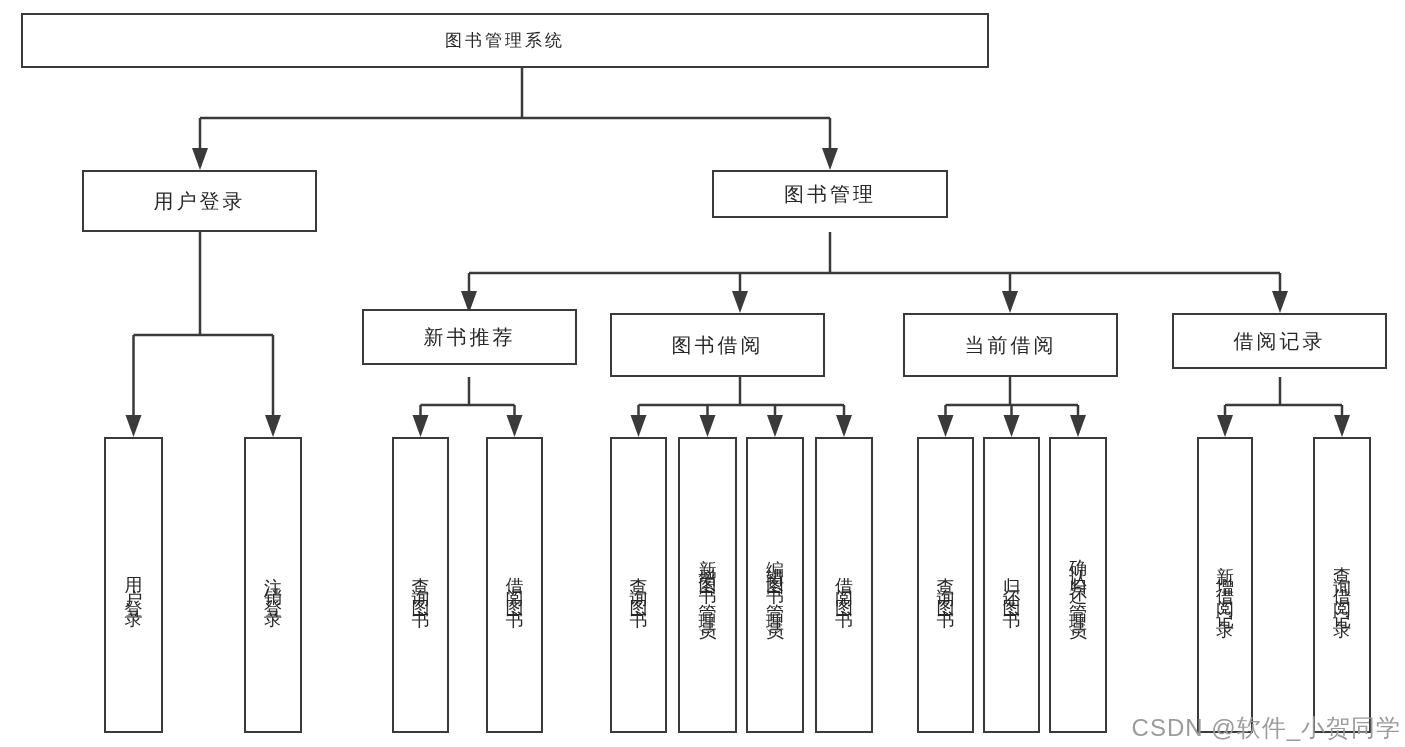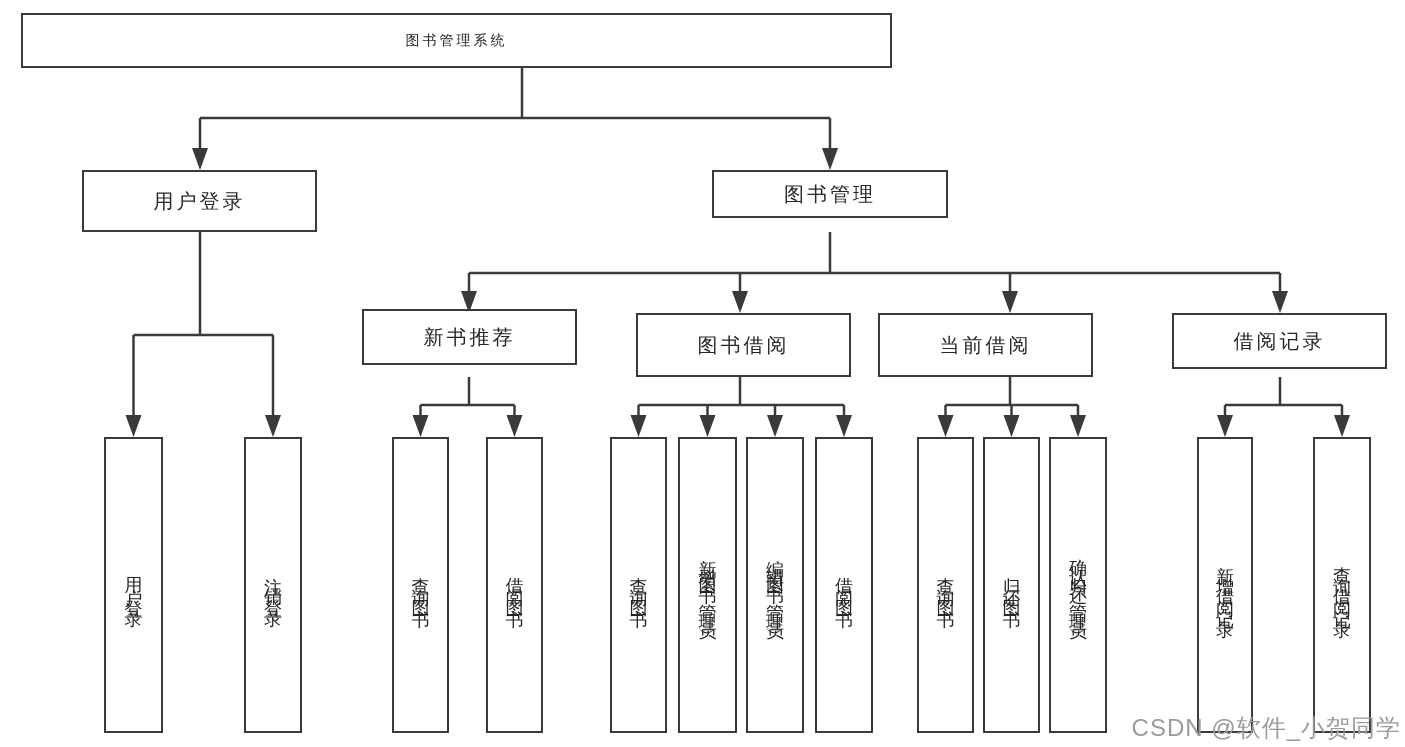--- a/index.html
+++ b/index.html
@@ -29,22 +29,22 @@
     justify-content: center;
     color: #262626;
   }
   .hnode {
     font-size: 20px;
     letter-spacing: 3px;
     white-space: nowrap;
   }
   .root {
     left: 21px; top: 13px;
-    width: 871px; height: 55px;
-    font-size: 14px;
+    width: 968px; height: 55px;
+    font-size: 17px;
   }
   .vnode {
     top: 437px;
     height: 296px;
     font-size: 18px;
     writing-mode: vertical-rl;
     text-orientation: mixed;
     letter-spacing: 11px;
     line-height: 1;
     text-align: center;
@@ -132,22 +132,22 @@
       <polygon points="1334,415 1350,415 1342,437"></polygon>
     </g>
   </svg>
 
   <div class="node hnode root">图书管理系统</div>
 
   <div class="node hnode" style="left:82px; top:170px; width:235px; height:62px;">用户登录</div>
   <div class="node hnode" style="left:712px; top:170px; width:236px; height:48px;">图书管理</div>
 
   <div class="node hnode" style="left:362px; top:309px; width:215px; height:56px;">新书推荐</div>
-  <div class="node hnode" style="left:636px; top:313px; width:215px; height:64px;">图书借阅</div>
-  <div class="node hnode" style="left:878px; top:313px; width:215px; height:64px;">当前借阅</div>
+  <div class="node hnode" style="left:610px; top:313px; width:215px; height:64px;">图书借阅</div>
+  <div class="node hnode" style="left:903px; top:313px; width:215px; height:64px;">当前借阅</div>
   <div class="node hnode" style="left:1172px; top:313px; width:215px; height:56px;">借阅记录</div>
 
   <div class="node vnode" style="left:104px; width:59px;">用户登录</div>
   <div class="node vnode" style="left:244px; width:58px;">注销登录</div>
 
   <div class="node vnode" style="left:392px; width:57px;">查询图书</div>
   <div class="node vnode" style="left:486px; width:57px;">借阅图书</div>
 
   <div class="node vnode" style="left:610px; width:57px;">查询图书</div>
   <div class="node vnode long" style="left:678px; width:59px;">新增图书（管理员）</div>

